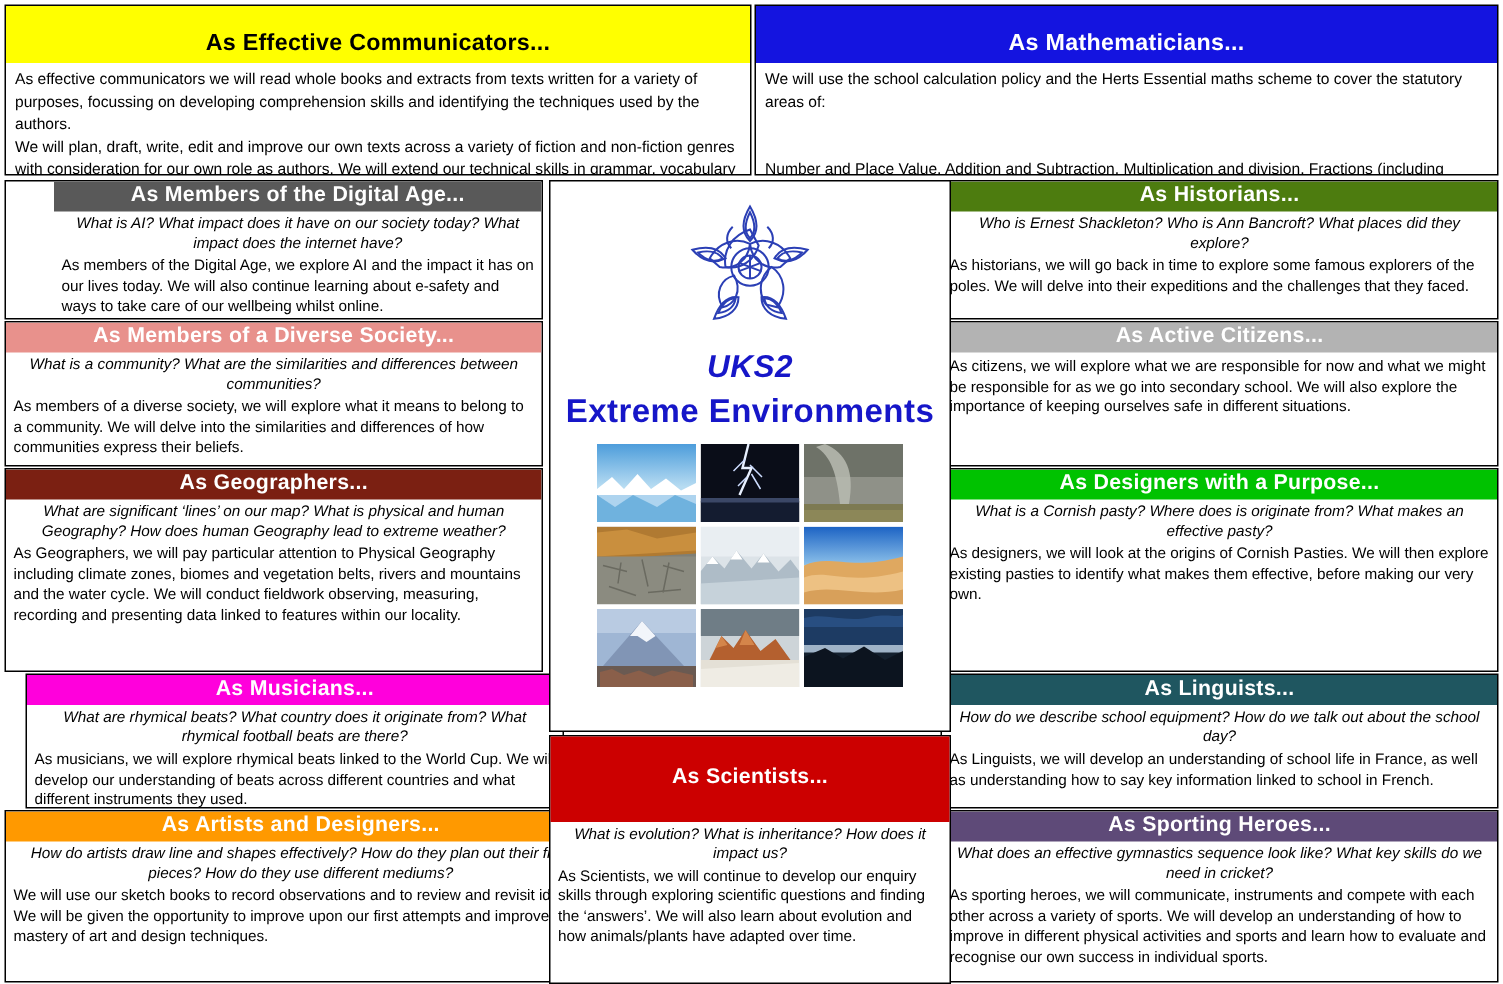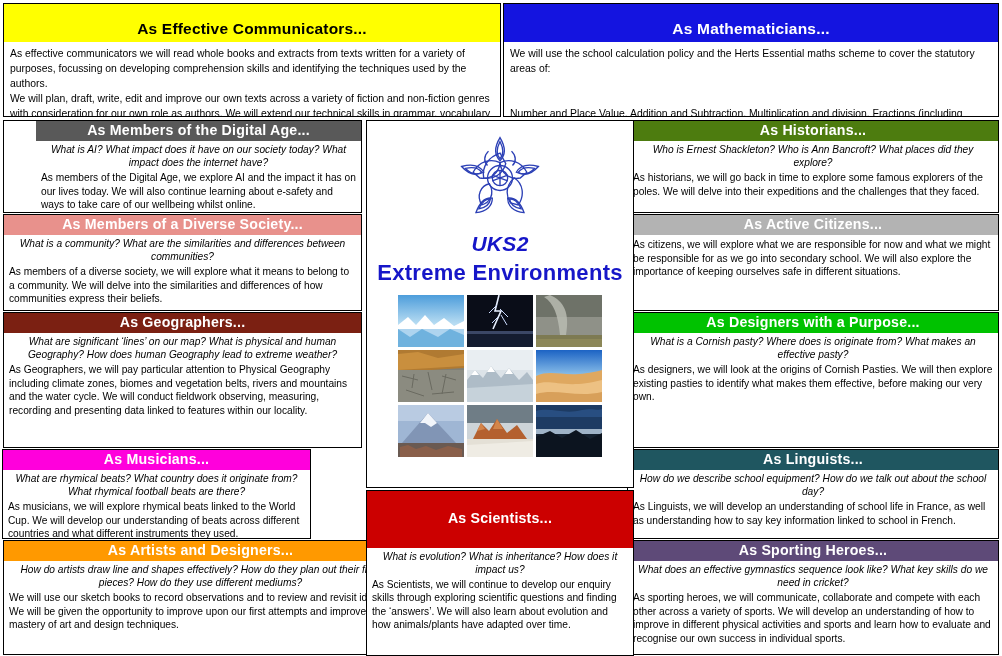--- a/index.html
+++ b/index.html
@@ -112,21 +112,21 @@
   </div>
 
   <div class="panel side" style="left:3px; top:312px; width:359px; height:136px;">
     <div class="panel-head" style="background:#7B2012;">As Geographers...</div>
     <div class="panel-body">
       <div class="q">What are significant ‘lines’ on our map? What is physical and human Geography? How does human Geography lead to extreme weather?</div>
       <div class="b">As Geographers, we will pay particular attention to Physical Geography including climate zones, biomes and vegetation belts, rivers and mountains and the water cycle.  We will conduct fieldwork observing, measuring, recording and presenting data linked to features within our locality.</div>
     </div>
   </div>
 
-  <div class="panel side" style="left:2px; top:449px; width:309px; height:90px;">
+  <div class="panel side" style="left:17px; top:449px; width:359px; height:90px;">
     <div class="panel-head" style="background:#FF00DC;">As Musicians...</div>
     <div class="panel-body">
       <div class="q">What are rhymical beats? What country does it originate from? What rhymical football beats are there?</div>
       <div class="b">As musicians, we will explore rhymical beats linked to the World Cup. We will develop our understanding of beats across different countries and what different instruments they used.</div>
     </div>
   </div>
 
   <div class="panel side" style="left:3px; top:540px; width:395px; height:115px;">
     <div class="panel-head" style="background:#FF9900;">As Artists and Designers...</div>
     <div class="panel-body">
@@ -163,21 +163,21 @@
     <div class="panel-body">
       <div class="q">How do we describe school equipment? How do we talk out about the school day?</div>
       <div class="b">As Linguists, we will develop an understanding of school life in France, as well as understanding how to say key information linked to school in French.</div>
     </div>
   </div>
 
   <div class="panel side" style="left:627px; top:540px; width:372px; height:115px;">
     <div class="panel-head" style="background:#5E4A78;">As Sporting Heroes...</div>
     <div class="panel-body">
       <div class="q">What does an effective gymnastics sequence look like? What key skills do we need in cricket?</div>
-      <div class="b">As sporting heroes, we will communicate, collaborate and compete with each other across a variety of sports. We will develop an understanding of how to improve in different physical activities and sports and learn how to evaluate and recognise our own success in individual sports.</div>
+      <div class="b">As sporting heroes, we will communicate, instruments and compete with each other across a variety of sports. We will develop an understanding of how to improve in different physical activities and sports and learn how to evaluate and recognise our own success in individual sports.</div>
     </div>
   </div>
 
   <div id="centre">
     <div id="rose">
       <svg width="96" height="96" viewBox="0 0 100 100" fill="none" stroke="#2b3fb5" stroke-width="1.4">
         <g>
           <path d="M50 8 C44 18 44 26 50 32 C56 26 56 18 50 8 Z"></path>
           <path d="M50 12 C46 20 46 26 50 30 C54 26 54 20 50 12 Z"></path>
           <path d="M90 38 C79 35 71 37 67 44 C75 48 83 46 90 38 Z"></path>

